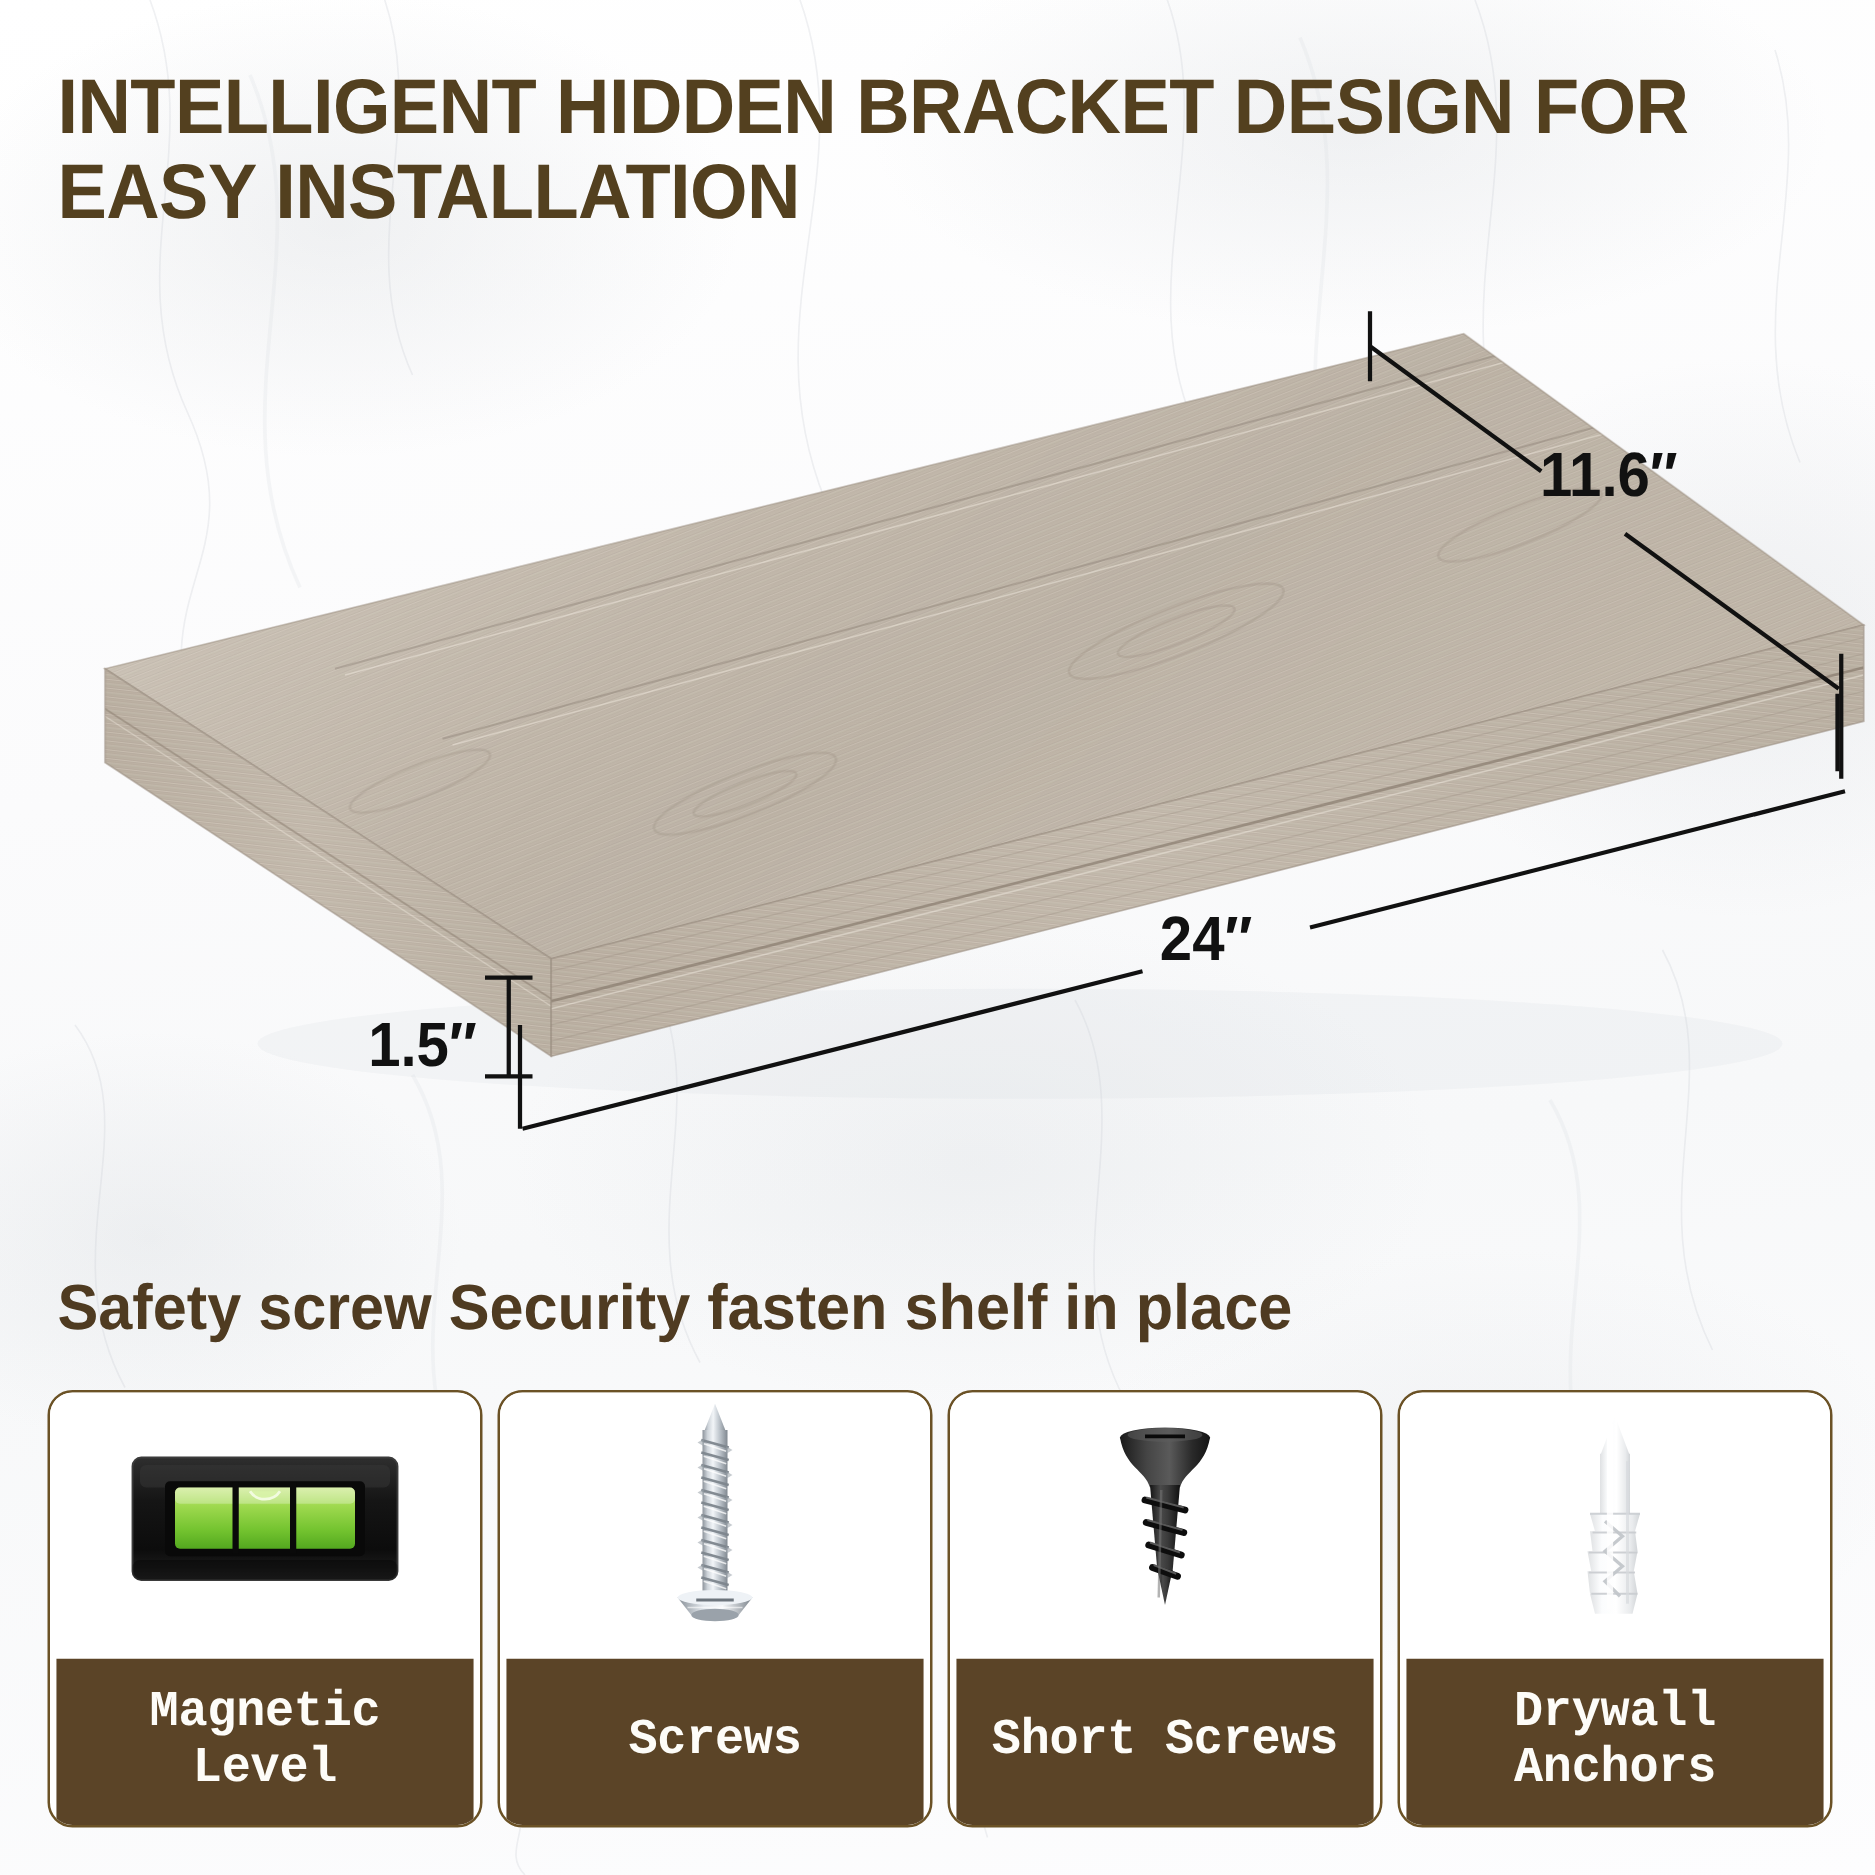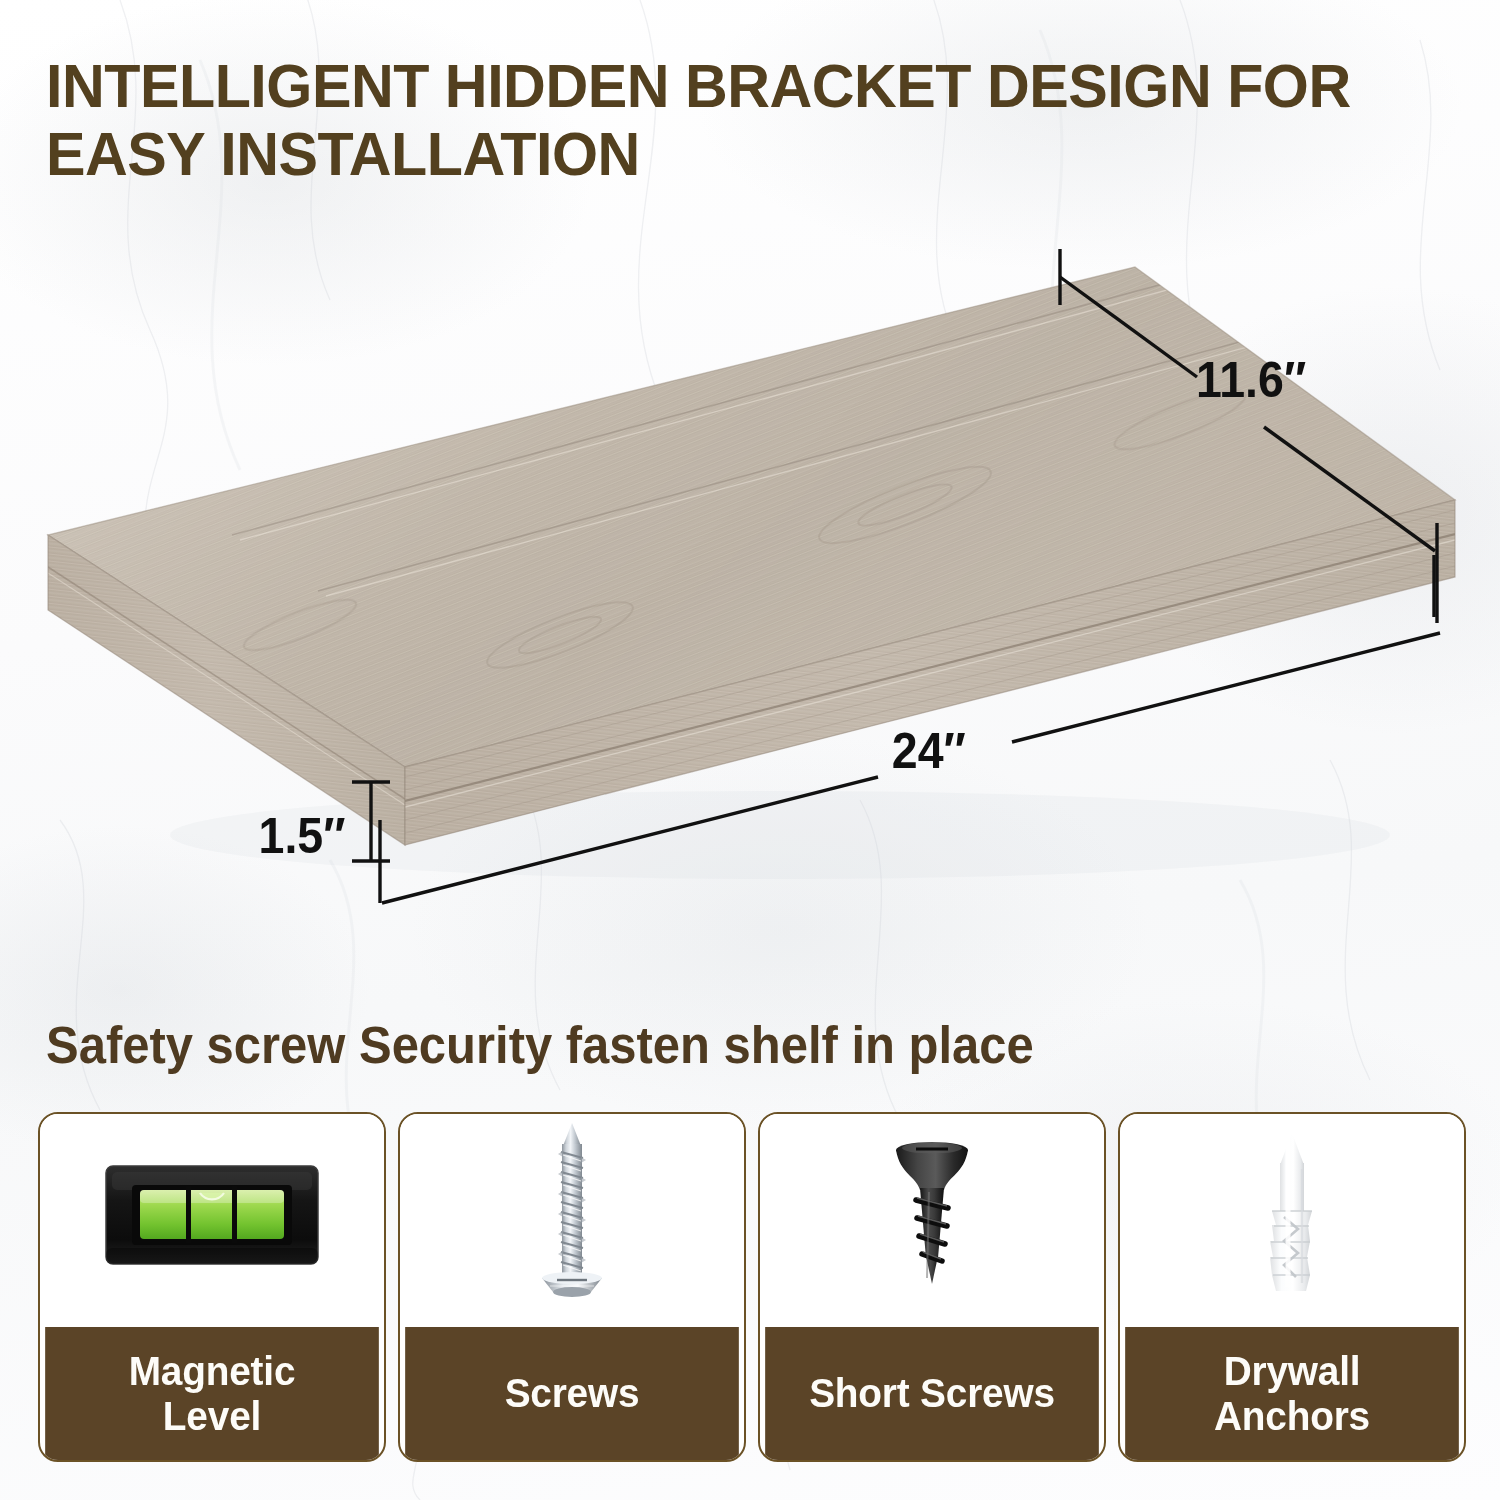--- a/index.html
+++ b/index.html
@@ -44,30 +44,31 @@
     left: 46px; top: 1018px; width: 1400px;
     font-weight: 700;
     font-size: 51px;
     line-height: 1.1;
     color: #4f3b21;
     transform: scaleX(0.96);
     transform-origin: left top;
   }
 
   
-  #hero { position: absolute; left: 0; top: 205px; width: 1500px; height: 760px; }
+  #hero { position: absolute; left: 0; top: 205px; width: 1500px; height: 760px; padding-left: 36px; }
   #hero svg { display: block; }
 
   
   #cards {
     position: absolute;
     left: 38px; top: 1112px;
     width: 1428px; height: 350px;
     display: flex;
     gap: 12px;
+    font-family: Liberation Mono, monospace;
   }
   .card {
     flex: 1 1 0;
     background: #ffffff;
     border: 2px solid #6b5226;
     border-radius: 20px;
     overflow: hidden;
     display: flex;
     flex-direction: column;
     position: relative;

